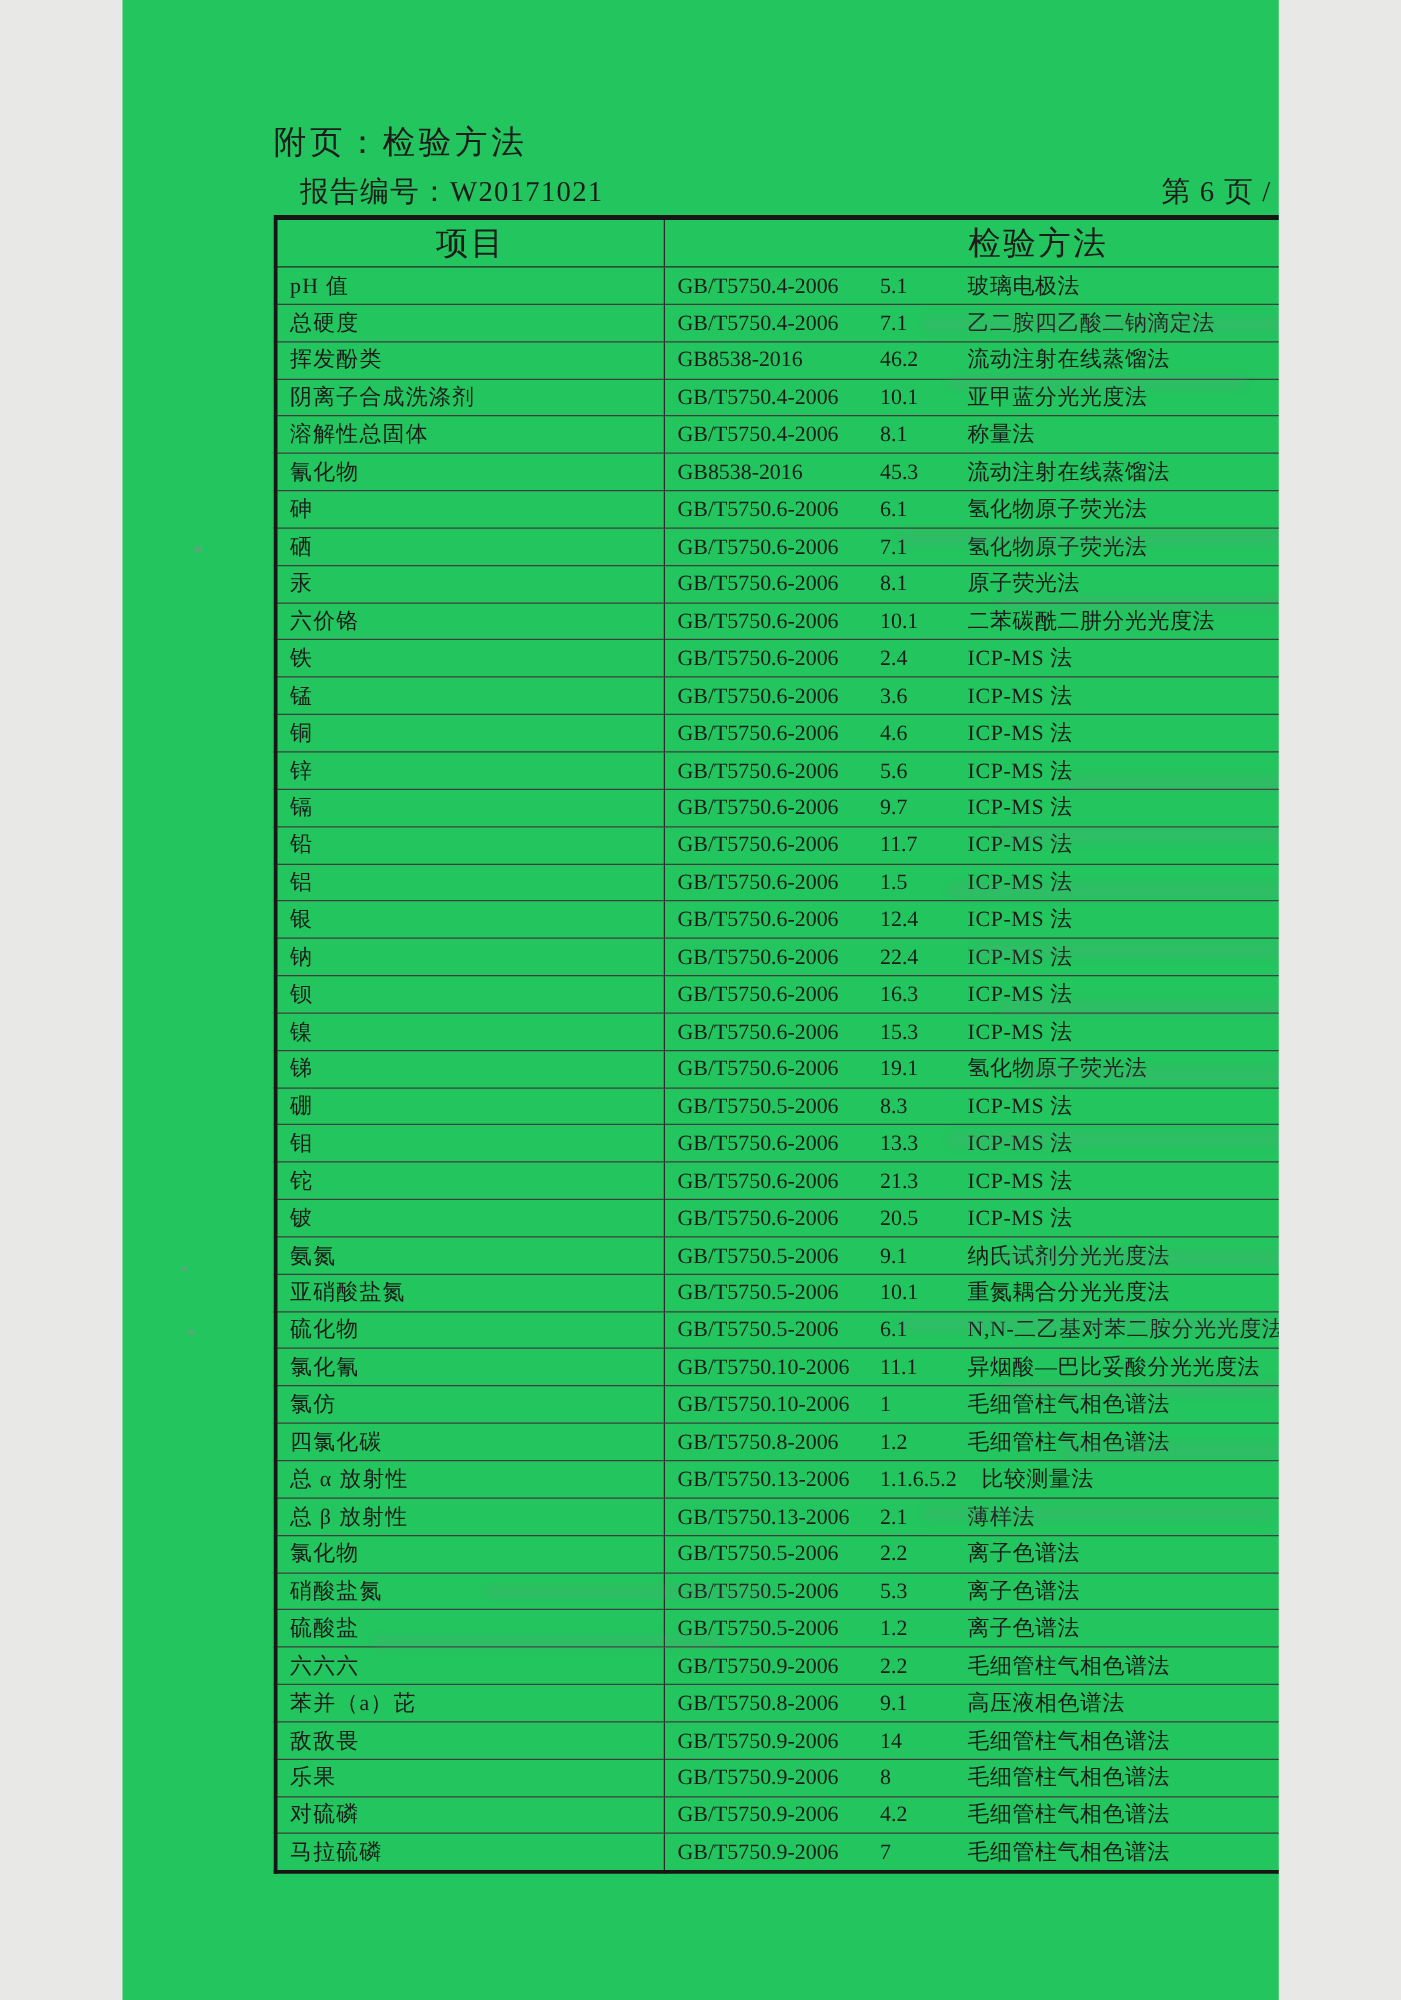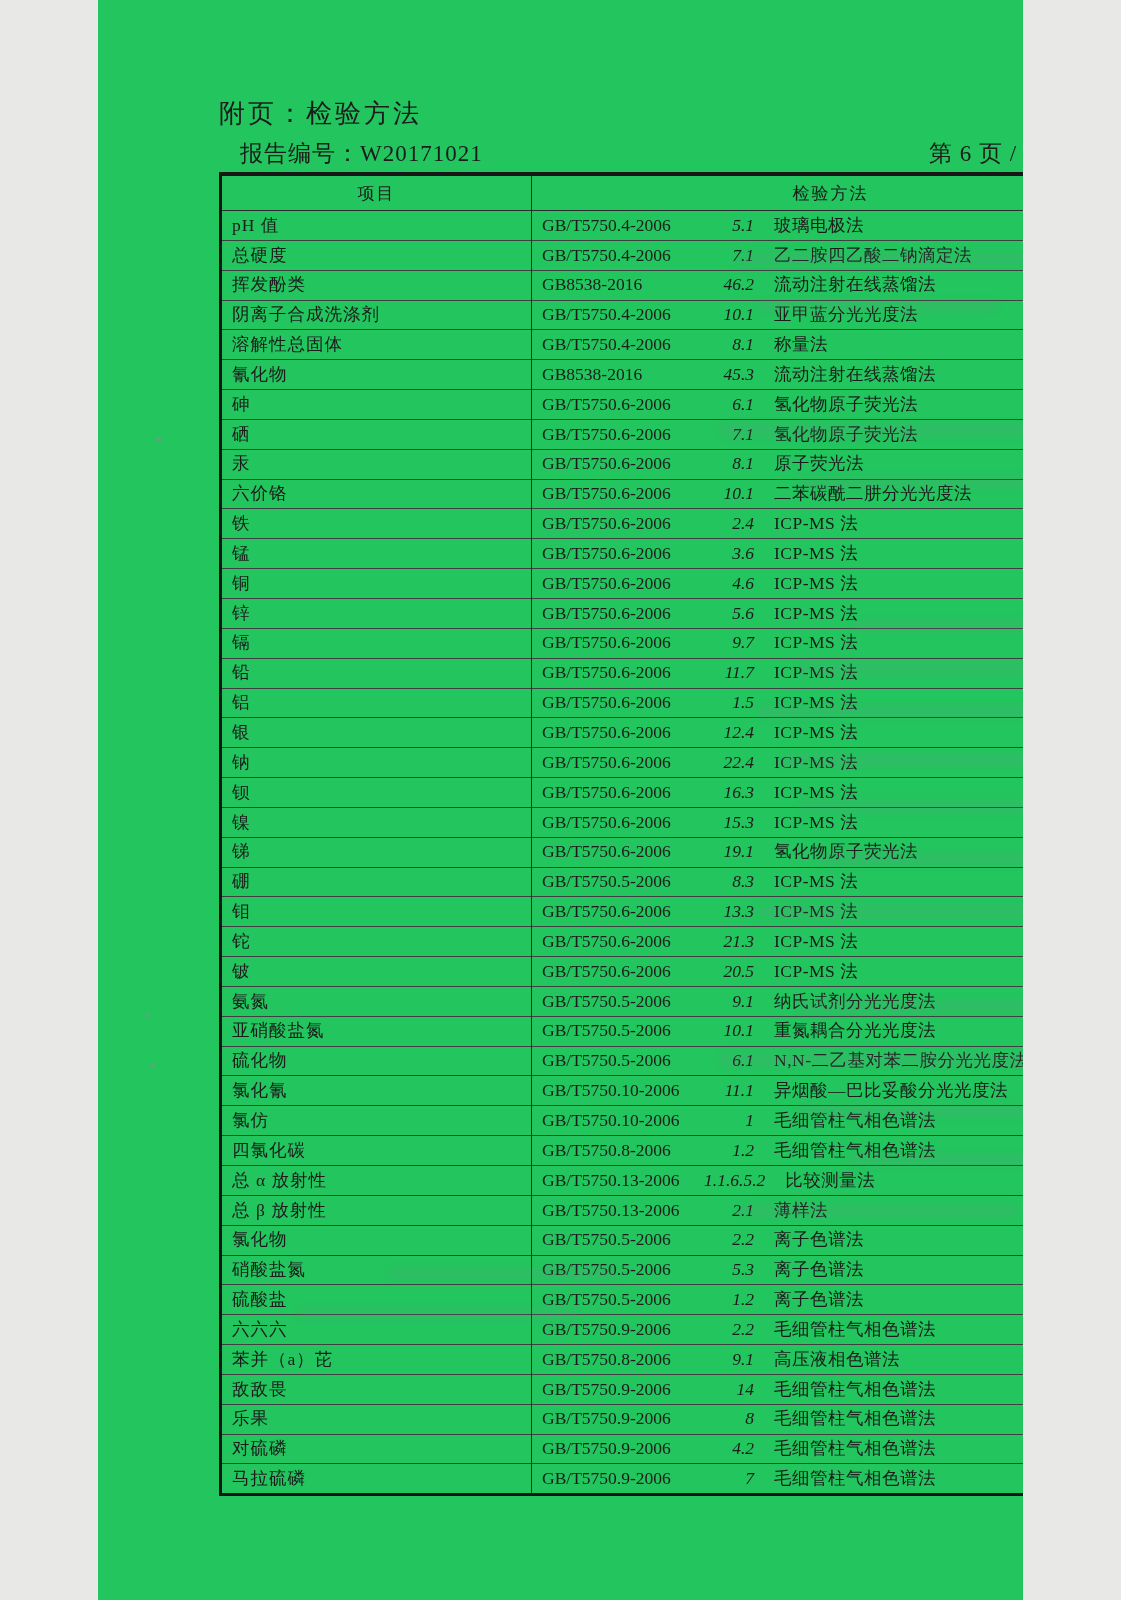--- a/index.html
+++ b/index.html
@@ -25,36 +25,36 @@
   .table-wrap{
     position:absolute;left:121px;top:172px;width:913px;
   }
   table.methods{
     border-collapse:collapse;table-layout:fixed;width:913px;
     border:3px solid #161616;
     border-top-width:4px;
   }
   table.methods col.c-item{width:311px;}
   table.methods thead th{
-    height:32px;font-weight:normal;font-size:17px;
+    height:32px;font-weight:normal;font-size:26px;
     letter-spacing:2px;text-align:center;vertical-align:middle;
     border-bottom:1.6px solid #2b2b2b;
   }
   table.methods thead th.h-method{border-left:1.6px solid #2b2b2b;}
   table.methods tbody td{
     height:28.85px;padding:0;vertical-align:middle;
     border-top:1.4px solid #3f3f3f;
     font-size:17.5px;line-height:1;
     overflow:hidden;white-space:nowrap;
   }
   table.methods tbody td.item{padding-left:10px;letter-spacing:1px;}
   table.methods tbody td.method{border-left:1.6px solid #2b2b2b;}
   .mflex{display:flex;align-items:center;padding-left:10px;gap:10px;}
   .mcode{flex:none;min-width:152px;}
-  .mclause{flex:none;min-width:50px;text-align:right;margin-right:10px;font-style:italic;}
+  .mclause{flex:none;min-width:50px;text-align:left;margin-right:10px;}
   .mname{flex:none;letter-spacing:0.5px;}
 
   
   .smudge{
     position:absolute;border-radius:6px;
     background:rgba(128,138,150,0.13);
     filter:blur(3px);
     pointer-events:none;
   }
   .speck{

